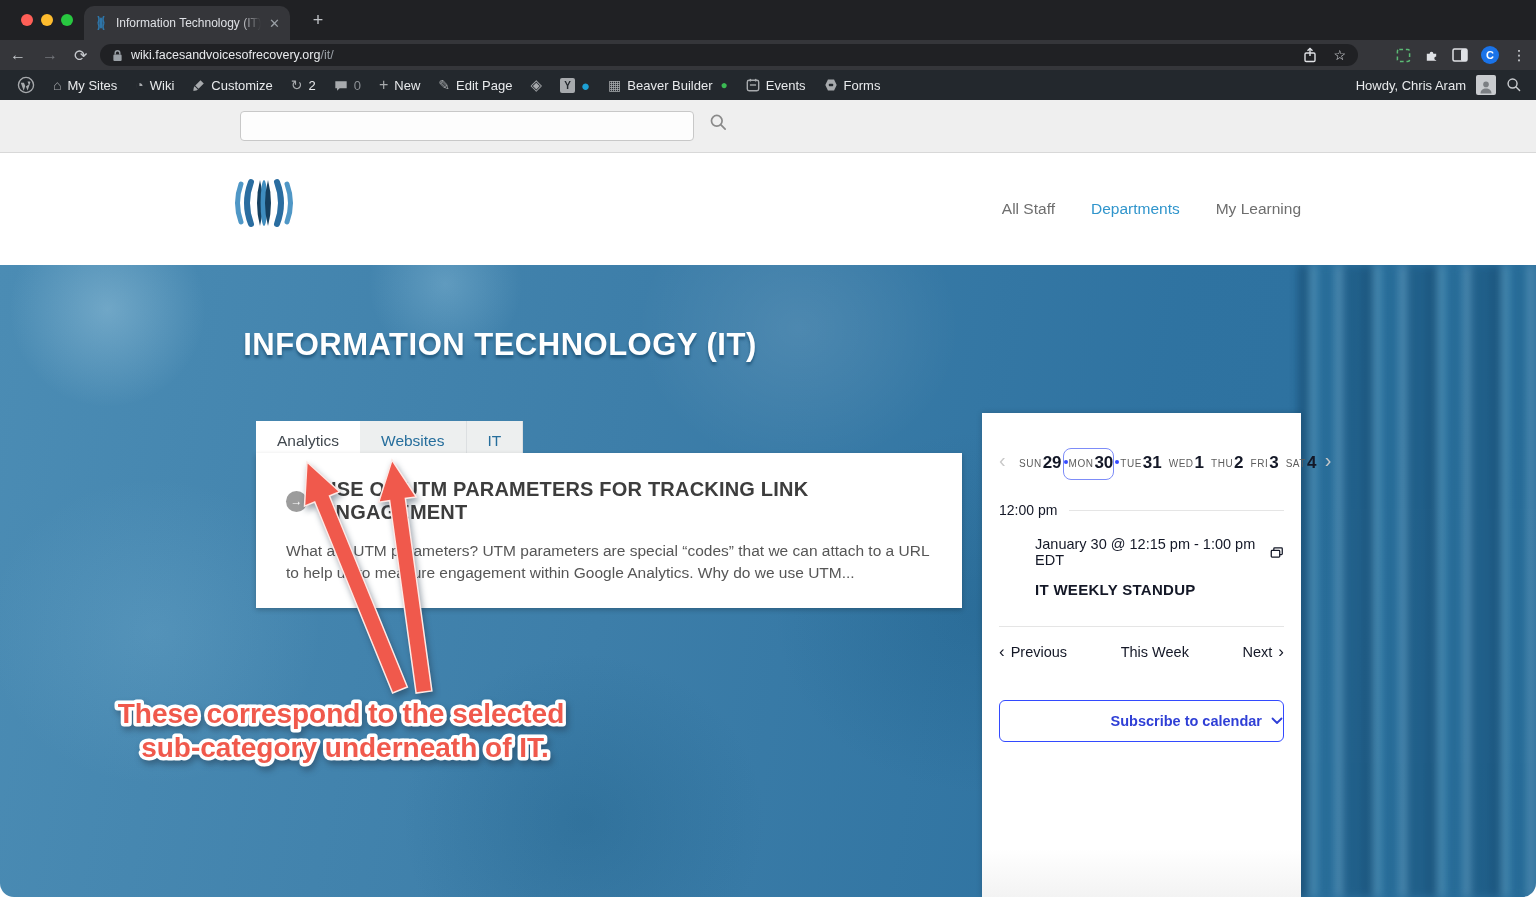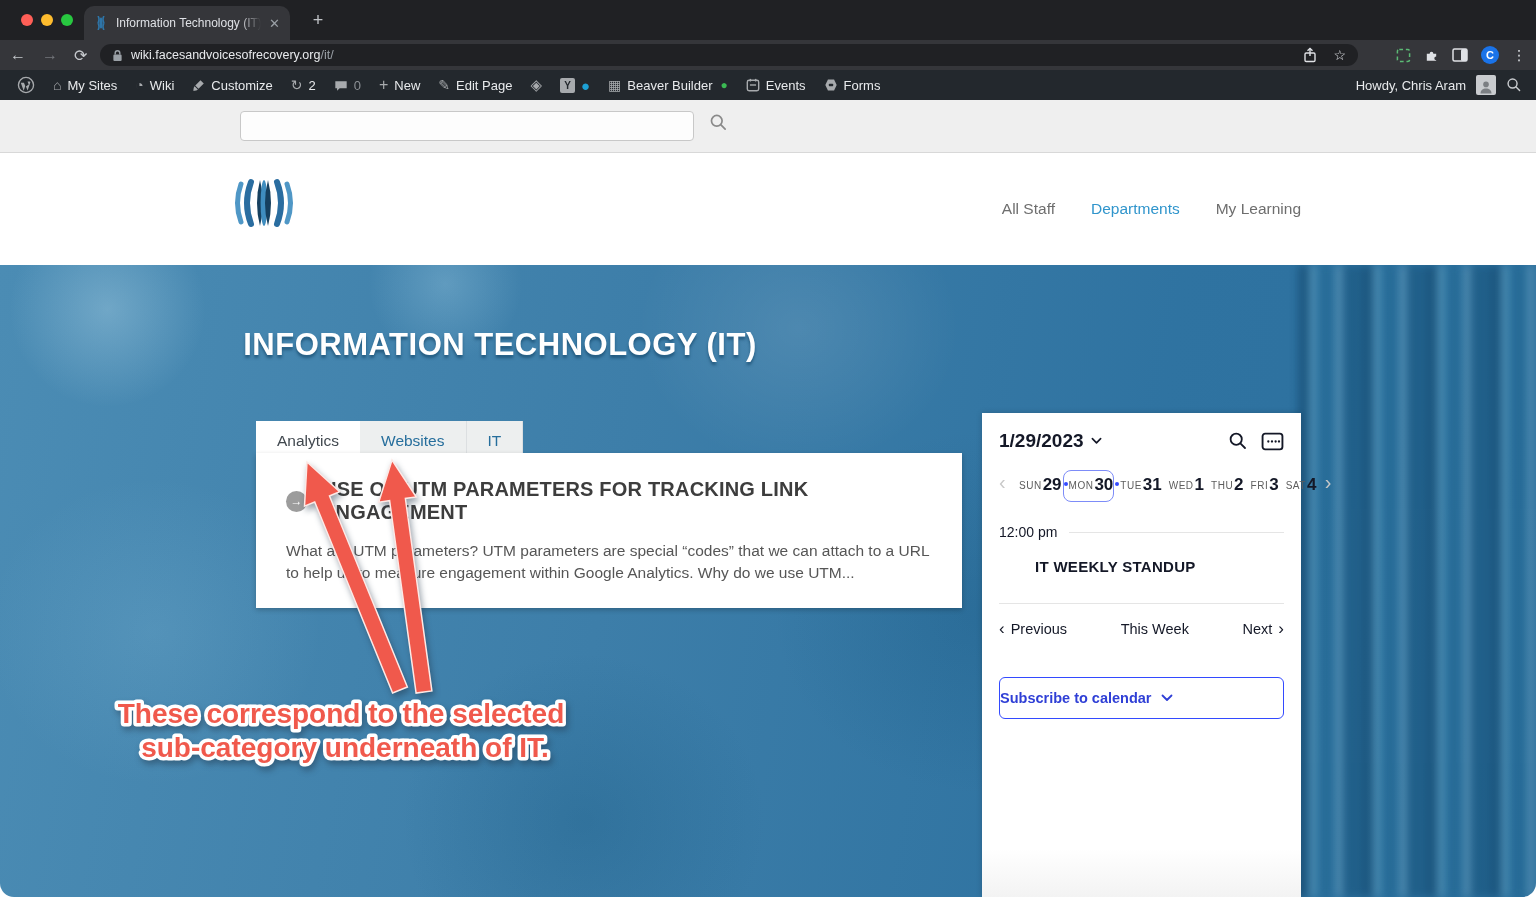--- a/index.html
+++ b/index.html
@@ -108,21 +108,21 @@
   .hline { flex:1; height:1px; background:#e5e5e5; }
   .event { margin:18px 0 0 36px; }
   .evt-dt { font-size:14.5px; color:#141827; display:flex; align-items:center; gap:7px; }
   .evt-title { margin-top:13px; font-size:15px; font-weight:bold; letter-spacing:.3px; color:#141827; }
   .divider { height:1px; background:#e5e5e5; margin-top:28px; }
   .cal-nav { display:flex; align-items:center; margin-top:15px; font-size:14.5px; color:#141827; }
   .cal-nav .chev { font-size:17px; }
   .cal-nav .mid { flex:1; text-align:center; }
   .cal-nav .side { display:flex; align-items:center; gap:6px; }
   .subscribe { margin-top:38px; width:100%; height:42px; border:1px solid #334aff; border-radius:6px; background:#fff;
-               display:flex; align-items:center; justify-content:flex-start; gap:9px; color:#2f3fd6; font-weight:bold;
+               display:flex; align-items:center; justify-content:flex-end; gap:9px; color:#2f3fd6; font-weight:bold;
                font-size:14.5px; font-family:"Liberation Sans",sans-serif; }
 
   .overlay { position:absolute; top:0; left:0; pointer-events:none; }
   svg.ic { display:block; }
 </style>
 </head>
 <body>
 
 <div class="page">
 
@@ -383,40 +383,20 @@
 
     <div class="card">
       <div class="card-head">
         <span class="head-icon">→</span>
         <span class="card-title">USE OF UTM PARAMETERS FOR TRACKING LINK ENGAGEMENT</span>
       </div>
       <div class="excerpt">What are UTM parameters? UTM parameters are special “codes” that we can attach to a URL to help us to measure engagement within Google Analytics. Why do we use UTM...</div>
     </div>
 
     <div class="calendar">
-      <div class="cal-head">
-        <span class="cal-date">
-          <span>1/29/2023</span>
-          <svg class="ic" width="11" height="8">
-              <use href="#i-chevd"></use>
-            </svg>
-        </span>
-        <span class="cal-head-icons">
-          <span>
-              <svg class="ic" width="20" height="20">
-                <use href="#i-mag"></use>
-              </svg>
-            </span>
-          <span>
-              <svg class="ic" width="23" height="19">
-                <use href="#i-calview"></use>
-              </svg>
-            </span>
-        </span>
-      </div>
 
       <div class="weekrow">
         <span class="wk-arrow">‹</span>
         <div class="day">
             <span class="dot off"></span>
             <span class="dow">SUN</span>
             <span class="dnum">29</span>
           </div>
         <div class="day selected">
             <span class="dot"></span>
@@ -450,20 +430,26 @@
           </div>
         <span class="wk-arrow r">›</span>
       </div>
 
       <div class="timerow">
         <span>12:00 pm</span>
         <span class="hline"></span>
       </div>
 
       <div class="event">
+        <div class="evt-dt">
+          <span>January 30 @ 12:15 pm - 1:00 pm EDT</span>
+          <svg class="ic" width="15" height="13">
+              <use href="#i-recur"></use>
+            </svg>
+        </div>
         <div class="evt-title">IT WEEKLY STANDUP</div>
       </div>
 
       <div class="divider"></div>
 
       <div class="cal-nav">
         <span class="side">
             <span class="chev">‹</span>
             <span>Previous</span>
           </span>

